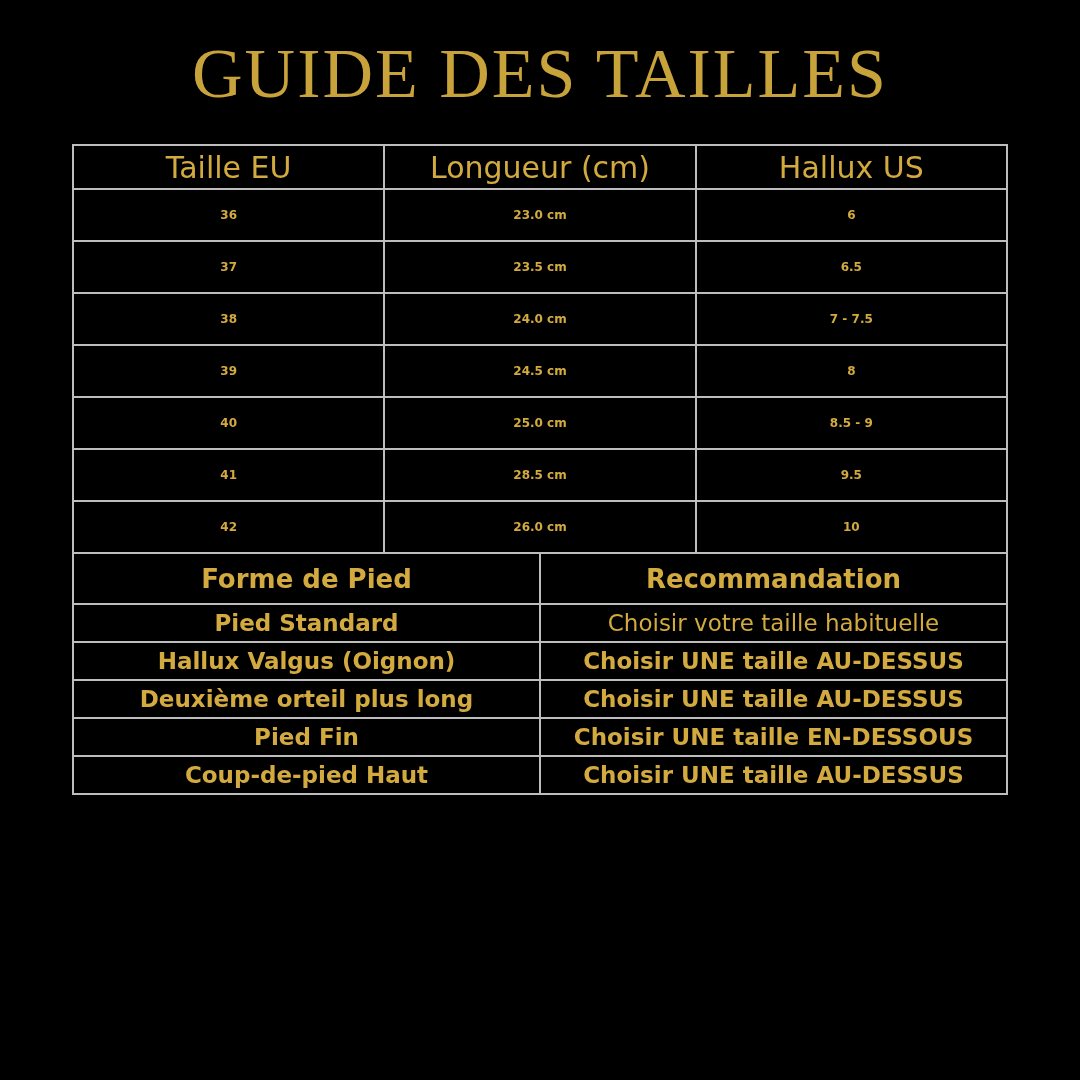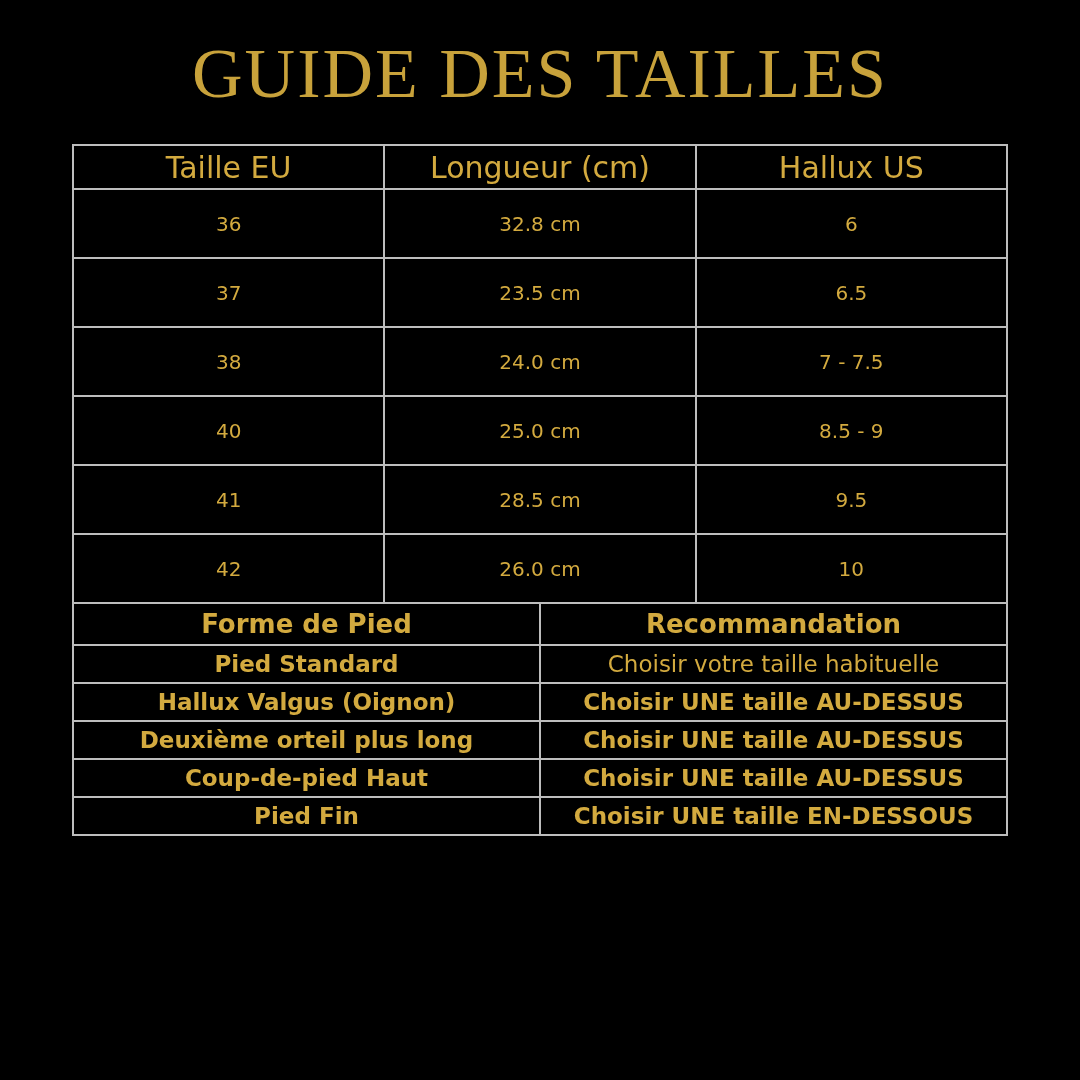--- a/index.html
+++ b/index.html
@@ -50,28 +50,28 @@
     overflow: hidden;
     white-space: nowrap;
   }
   
   .size-table th {
     height: 44px;
     font-size: 30px;
     font-weight: 400;
   }
   .size-table td {
-    height: 69px;
-    font-size: 20px;
-    font-weight: 400;
+    height: 52px;
+    font-size: 12px;
+    font-weight: 700;
   }
   
   .reco-table { margin-top: -2px; }
   .reco-table th {
-    height: 42px;
+    height: 51px;
     font-size: 26px;
     font-weight: 700;
   }
   .reco-table td {
     height: 38px;
     font-size: 23px;
     font-weight: 700;
   }
   .reco-table td.regular { font-weight: 400; border-radius: 10px; }
 </style>
@@ -88,32 +88,37 @@
       <thead>
         <tr>
           <th>Taille EU</th>
           <th>Longueur (cm)</th>
           <th>Hallux US</th>
         </tr>
       </thead>
       <tbody>
         <tr>
           <td>36</td>
-          <td>32.8 cm</td>
+          <td>23.0 cm</td>
           <td>6</td>
         </tr>
         <tr>
           <td>37</td>
           <td>23.5 cm</td>
           <td>6.5</td>
         </tr>
         <tr>
           <td>38</td>
           <td>24.0 cm</td>
           <td>7 - 7.5</td>
+        </tr>
+        <tr>
+          <td>39</td>
+          <td>24.5 cm</td>
+          <td>8</td>
         </tr>
         <tr>
           <td>40</td>
           <td>25.0 cm</td>
           <td>8.5 - 9</td>
         </tr>
         <tr>
           <td>41</td>
           <td>28.5 cm</td>
           <td>9.5</td>
@@ -140,24 +145,24 @@
         </tr>
         <tr>
           <td>Hallux Valgus (Oignon)</td>
           <td>Choisir UNE taille AU-DESSUS</td>
         </tr>
         <tr>
           <td>Deuxième orteil plus long</td>
           <td>Choisir UNE taille AU-DESSUS</td>
         </tr>
         <tr>
+          <td>Pied Fin</td>
+          <td>Choisir UNE taille EN-DESSOUS</td>
+        </tr>
+        <tr>
           <td>Coup-de-pied Haut</td>
           <td>Choisir UNE taille AU-DESSUS</td>
-        </tr>
-        <tr>
-          <td>Pied Fin</td>
-          <td>Choisir UNE taille EN-DESSOUS</td>
         </tr>
       </tbody>
     </table>
 
   </div>
 </div>
 
 </body></html>

